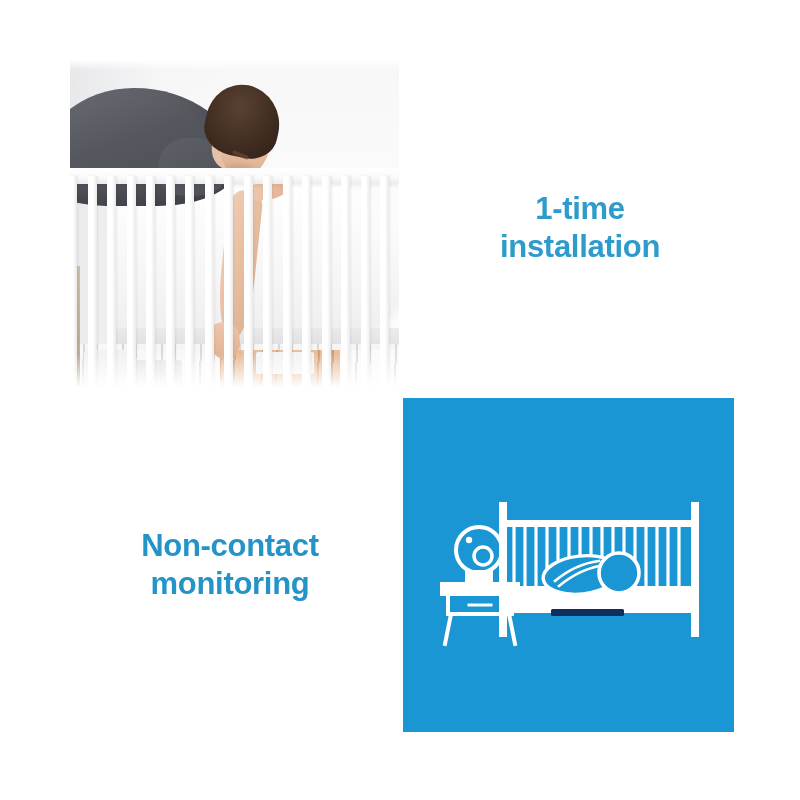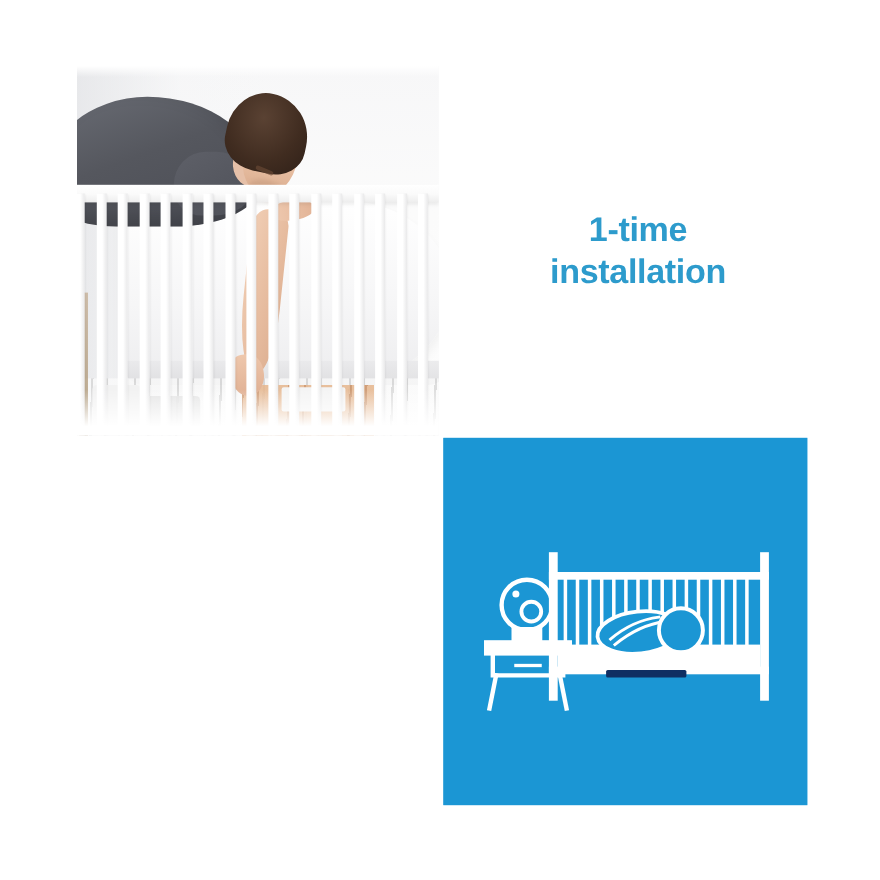--- a/index.html
+++ b/index.html
@@ -338,20 +338,22 @@
       </div>
     <div class="crib-rail-bottom"></div>
 
     <div class="photo-fade-top"></div>
     <div class="photo-fade-bottom"></div>
   </div>
 
   <div class="headline" id="headline-1time">1-time
 installation</div>
 
+  <div class="headline" id="headline-noncontact">Non-contact
+monitoring</div>
 
   <div id="illustration-panel">
     <svg id="illustration-svg" width="331" height="334" viewBox="0 0 331 334" xmlns="http://www.w3.org/2000/svg">
       <rect x="0" y="0" width="331" height="334" fill="#1b96d4"></rect>
 
       <g stroke="#ffffff" fill="none" stroke-width="4" stroke-linecap="square">
 
         <g>
 
           <rect x="37" y="184" width="80" height="14" fill="#ffffff" stroke="none"></rect>

